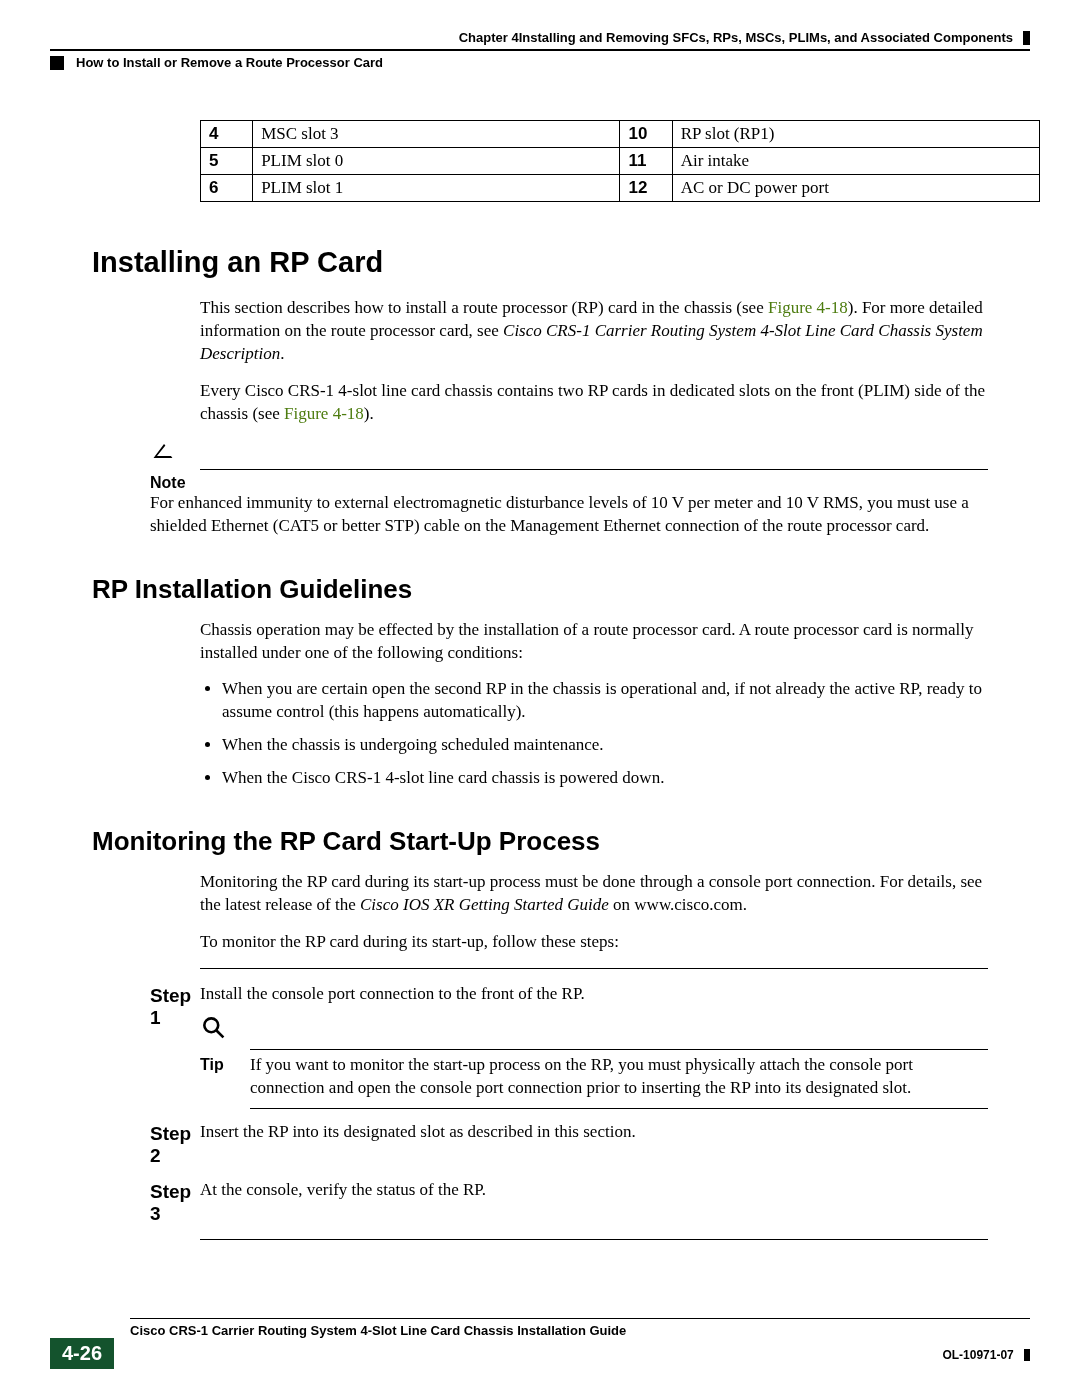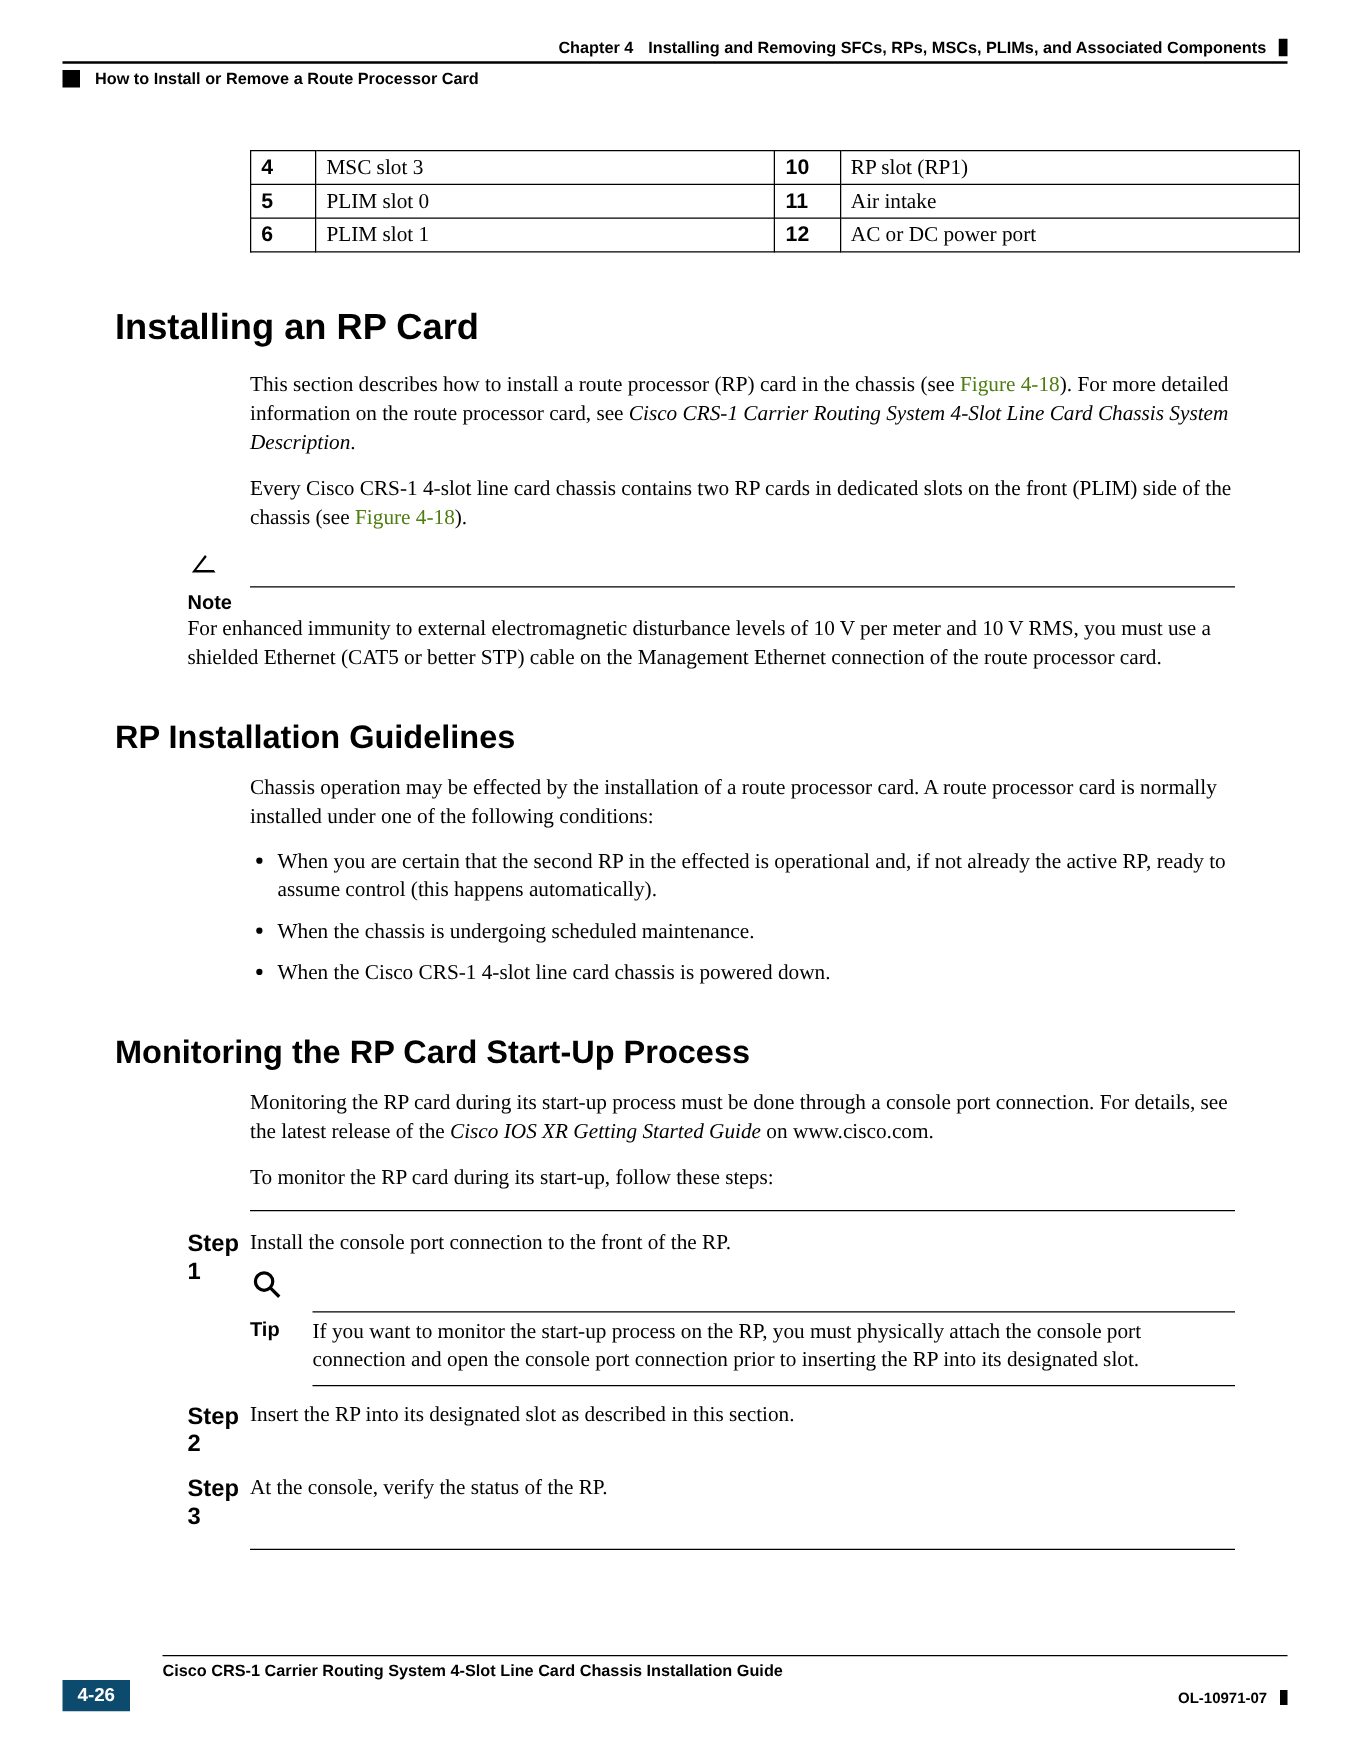--- a/index.html
+++ b/index.html
@@ -20,21 +20,20 @@
   .header-line {
     display: flex;
     align-items: center;
     justify-content: flex-end;
     font-family: Arial, Helvetica, sans-serif;
     font-weight: bold;
     font-size: 13px;
     margin-bottom: 4px;
   }
   .header-line .chapter-label {
-    margin-right: 12px;
   }
   .header-end-mark {
     width: 7px;
     height: 14px;
     background: #000;
     margin-left: 10px;
   }
   .subheader-line {
     display: flex;
     align-items: center;
@@ -210,25 +209,25 @@
     margin: 0 0 4px 0;
     margin-left: 80px;
   }
   .footer-title {
     font-family: Arial, Helvetica, sans-serif;
     font-weight: bold;
     font-size: 13px;
     margin-left: 80px;
   }
   .page-num-box {
-    background: #0c4a6e;
+    background: #14532d;
     color: #fff;
     font-family: Arial, Helvetica, sans-serif;
     font-weight: bold;
-    font-size: 15px;
+    font-size: 20px;
     padding: 4px 12px;
     display: inline-block;
   }
   .footer-row2 {
     display: flex;
     align-items: center;
     justify-content: space-between;
     margin-top: 0;
   }
   .doc-id {
@@ -307,21 +306,21 @@
       <div class="note-row">
         <div class="note-label">Note</div>
         <div class="note-text">For enhanced immunity to external electromagnetic disturbance levels of 10 V per meter and 10 V RMS, you must use a shielded Ethernet (CAT5 or better STP) cable on the Management Ethernet connection of the route processor card.</div>
       </div>
     </div>
 
     <h2 class="subsection">RP Installation Guidelines</h2>
     <div class="body-indent">
       <p>Chassis operation may be effected by the installation of a route processor card. A route processor card is normally installed under one of the following conditions:</p>
       <ul class="bullets">
-        <li>When you are certain that the second RP in the effected is operational and, if not already the active RP, ready to assume control (this happens automatically).</li>
+        <li>When you are certain open the second RP in the chassis is operational and, if not already the active RP, ready to assume control (this happens automatically).</li>
         <li>When the chassis is undergoing scheduled maintenance.</li>
         <li>When the Cisco CRS-1 4-slot line card chassis is powered down.</li>
       </ul>
     </div>
 
     <h2 class="subsection">Monitoring the RP Card Start-Up Process</h2>
     <div class="body-indent">
       <p>
         <span>Monitoring the RP card during its start-up process must be done through a console port connection. For details, see the latest release of the </span><span class="italic">Cisco IOS XR Getting Started Guide</span><span> on www.cisco.com.</span>
       </p>

